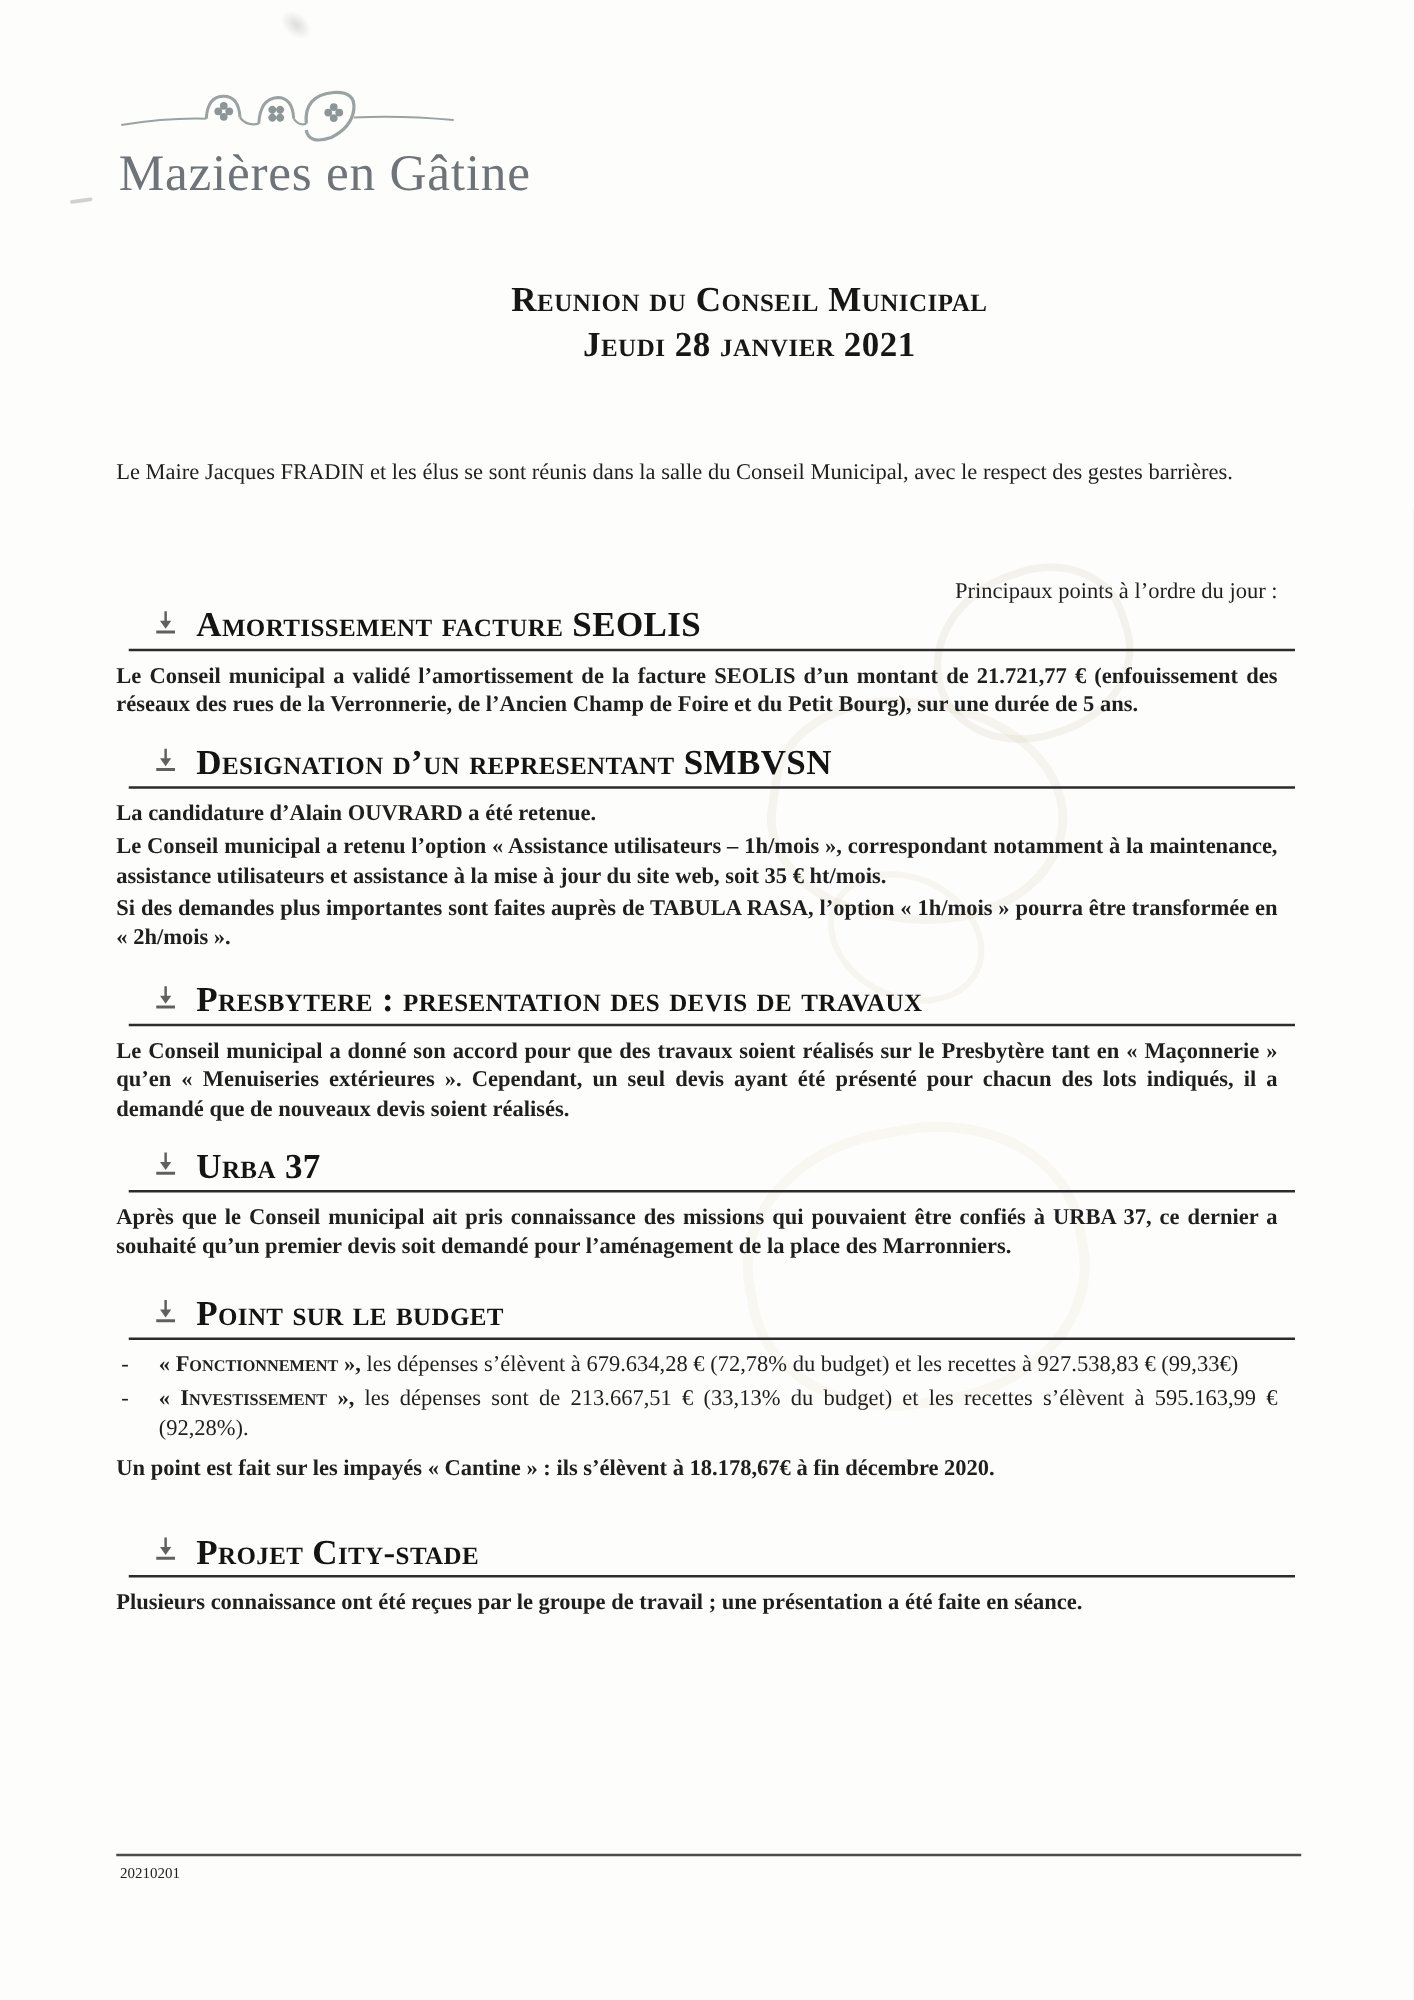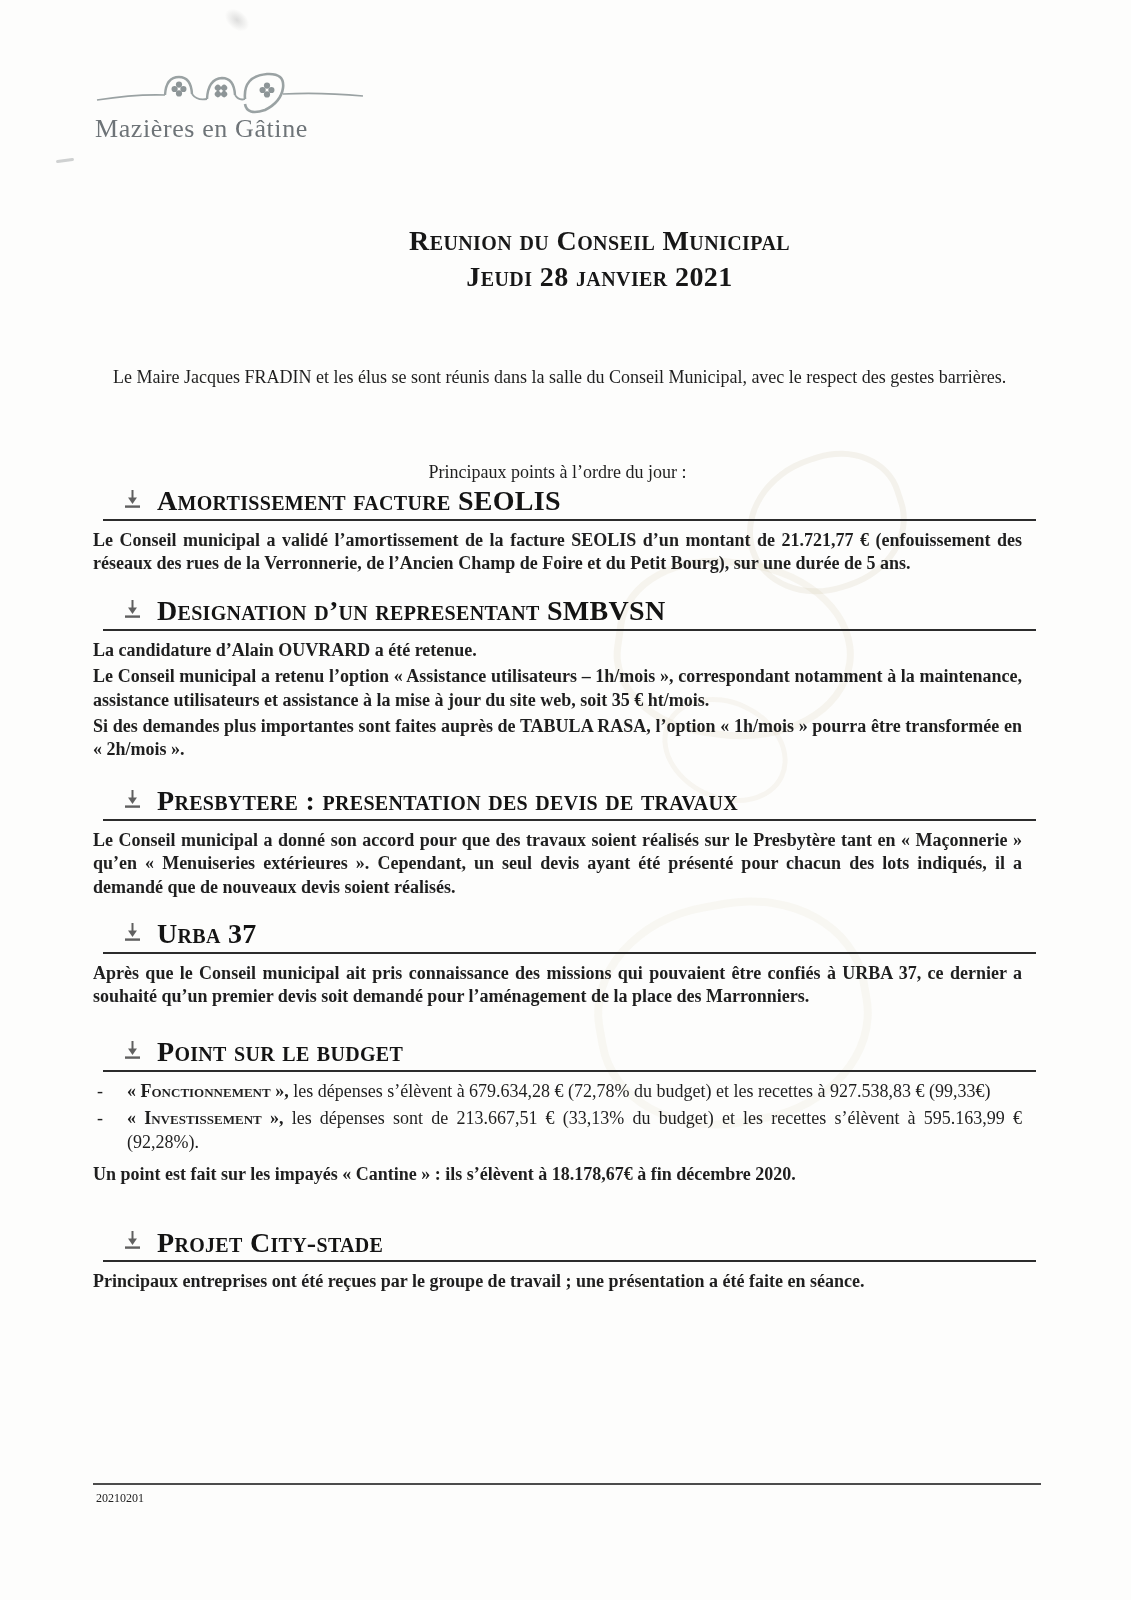--- a/index.html
+++ b/index.html
@@ -9,33 +9,33 @@
     margin:0 auto;
     background:#fdfdfc;
     overflow:hidden;
     font-family:"Liberation Serif","DejaVu Serif",serif;
     color:#1f1f1f;
   }
   
   .logo{position:absolute;left:95px;top:68px;}
   .logo svg{display:block;}
   .logo-text{
-    font-size:26px;color:#6e7478;letter-spacing:0.6px;
+    font-size:41px;color:#6e7478;letter-spacing:0.6px;
     margin-top:-4px;
   }
   
   .title{
     position:absolute;top:204px;left:0;width:1131px;
     text-align:center;font-weight:700;font-variant:small-caps;
     font-size:28px;line-height:36px;letter-spacing:0.4px;color:#171717;margin-left:34px;
   }
   
   .bodytext{font-size:18px;line-height:23.4px;text-align:justify;color:#1f1f1f;}
-  .intro{position:absolute;top:348px;left:93px;width:929px;margin-left:20px;}
-  .agenda{position:absolute;top:443px;left:93px;width:929px;text-align:center;}
+  .intro{position:absolute;top:348px;left:93px;width:929px;}
+  .agenda{position:absolute;top:443px;left:93px;width:929px;text-align:right;}
   .content{position:absolute;top:478px;left:93px;width:948px;}
   
   .doc-section{margin:0;}
   .sec-heading{
     display:flex;align-items:center;
     margin:22px 0 8px 10px;width:933px;
     border-bottom:2.5px solid #2c2c2c;
     padding-bottom:5px;
     font-variant:small-caps;font-weight:700;
     font-size:28px;line-height:24px;letter-spacing:0.3px;color:#141414;
@@ -183,19 +183,19 @@
       </section>
       <section class="doc-section">
         <h2 class="sec-heading">
           <span class="bullet-icon"><svg width="17" height="20" viewBox="0 0 17 20">
               <line x1="8.5" y1="1" x2="8.5" y2="12.5" stroke="#3a3a3a" stroke-width="2"></line>
               <path d="M4,8.5 L8.5,15 L13,8.5 Z" fill="#3a3a3a"></path>
               <line x1="1" y1="17.6" x2="16" y2="17.6" stroke="#3a3a3a" stroke-width="2.4"></line>
             </svg></span>
           <span>Projet City-stade</span>
         </h2>
-        <p class="bodytext sec-par">Principaux entreprises ont été reçues par le groupe de travail ; une présentation a été faite en séance.</p>
+        <p class="bodytext sec-par">Plusieurs connaissance ont été reçues par le groupe de travail ; une présentation a été faite en séance.</p>
       </section>
     </main>
 
   <div class="footer-rule"></div>
   <div class="footer-text">20210201</div>
 </div>
 
 </body></html>

